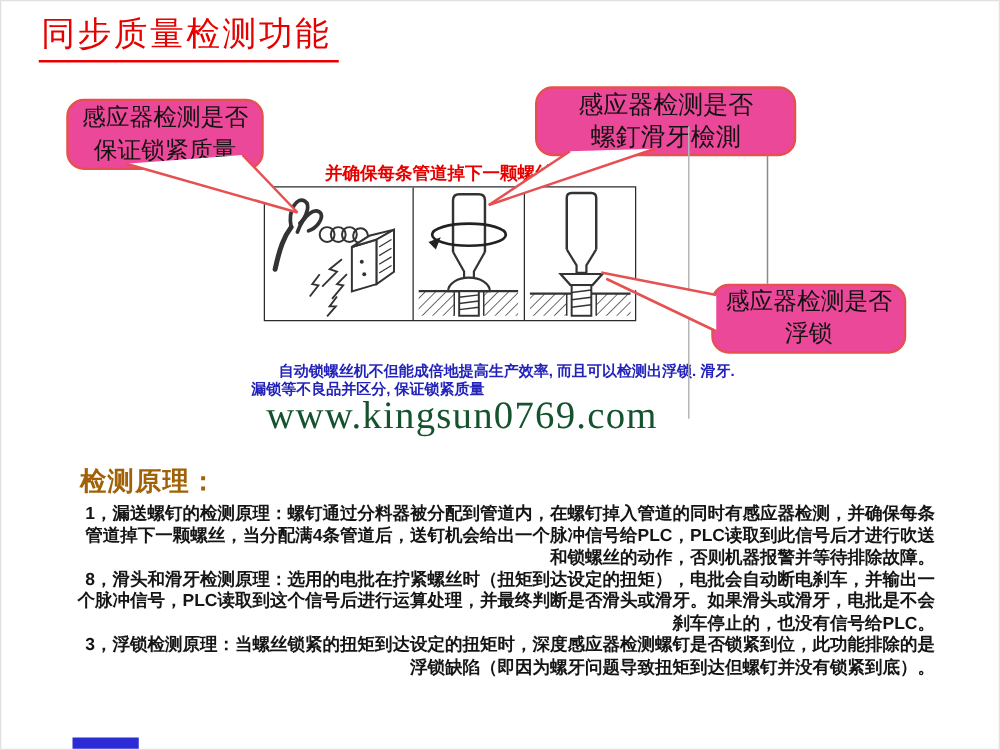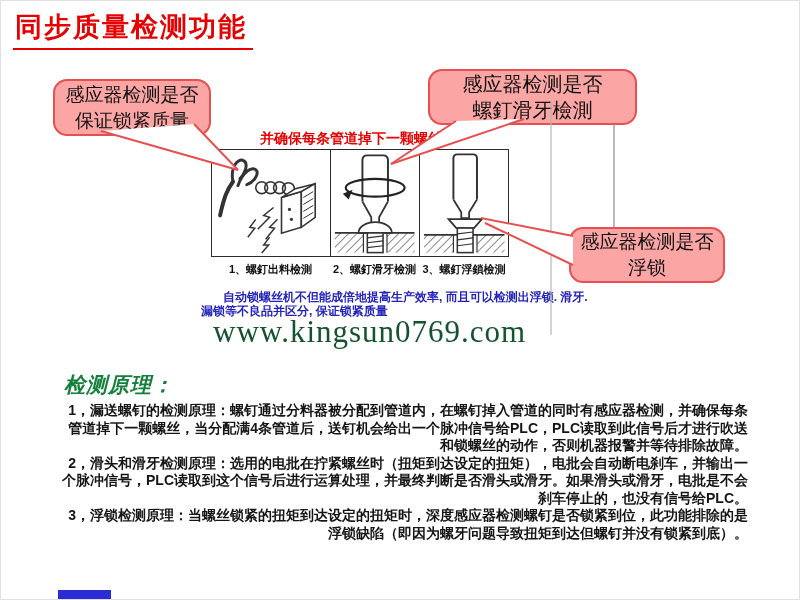--- a/index.html
+++ b/index.html
@@ -3,26 +3,26 @@
 <meta charset="utf-8">
 <style>
   html,body{margin:0;padding:0;background:#888;}
   .slide{
     position:relative;width:800px;height:600px;background:#fff;
     border:1px solid #e0e0e0;box-sizing:border-box;overflow:hidden;
     font-family:"Liberation Sans",sans-serif;color:#151515;
   }
   .abs{position:absolute;}
   .slide-title{
-    left:12px;top:8px;display:inline-block;
-    font-size:27px;font-weight:bold;letter-spacing:2px;color:#e60000;
+    left:30px;top:8px;display:inline-block;
+    font-size:27px;font-weight:normal;letter-spacing:2px;color:#e60000;
     border-bottom:2px solid #e60000;padding:0 6px 3px 2px;z-index:2;
   }
   .callout{
-    background:#fca5a5;border:2px solid #e65050;border-radius:14px;
+    background:#ec4899;border:2px solid #e65050;border-radius:14px;
     display:flex;flex-direction:column;align-items:center;justify-content:center;
     text-align:center;z-index:5;box-sizing:border-box;line-height:26px;color:#111;
   }
   .callout-1{left:52px;top:78px;width:158px;height:57px;font-size:19px;}
   .callout-2{left:427px;top:68px;width:209px;height:56px;font-size:20px;}
   .callout-3{left:568px;top:226px;width:156px;height:56px;font-size:19px;}
   .figure-title{
     left:205px;top:129px;width:290px;text-align:center;
     font-size:14px;font-weight:bold;color:#e60000;z-index:3;
   }
@@ -42,21 +42,21 @@
   .labels-row span{display:block;text-align:center;white-space:nowrap;}
   .label-1{width:119px;} .label-2{width:89px;} .label-3{width:90px;}
   .caption{font-size:12px;font-weight:bold;color:#2323bb;z-index:3;white-space:nowrap;}
   .caption-1{left:222px;top:288px;}
   .caption-2{left:200px;top:302px;}
   .watermark{
     left:212px;top:313px;font-family:"Liberation Serif",serif;
     font-size:31px;color:#14532d;letter-spacing:1px;z-index:2;white-space:nowrap;
   }
   .principle-heading{
-    left:63px;top:370px;font-size:21px;font-weight:bold;color:#15803d;letter-spacing:1px;font-style:italic;
+    left:63px;top:370px;font-size:21px;font-weight:bold;color:#a16207;letter-spacing:1px;
   }
   .principle-body{
     left:57px;top:401px;width:690px;font-size:14px;font-weight:bold;
     line-height:17.5px;color:#151515;text-align:right;
   }
   .principle-body p{margin:0;}
   .bottom-bar{left:57px;top:589px;width:53px;height:10px;background:#2c2cd4;}
   .overlay{left:0;top:0;width:800px;height:600px;z-index:6;pointer-events:none;}
 </style>
 </head>
@@ -165,36 +165,31 @@
         <line x1="58" y1="86" x2="58" y2="104" stroke="#333" stroke-width="1.2"></line>
 
         <rect x="38" y="79" width="16" height="25" fill="#fff" stroke="#333" stroke-width="1.6"></rect>
         <line x1="38" y1="85" x2="54" y2="83" stroke="#333" stroke-width="1.2"></line>
         <line x1="38" y1="91" x2="54" y2="89" stroke="#333" stroke-width="1.2"></line>
         <line x1="38" y1="97" x2="54" y2="95" stroke="#333" stroke-width="1.2"></line>
       </svg>
     </div>
   </div>
 
-  <div class="abs labels-row">
-    <span class="label-1">1、螺釘出料檢測</span>
-    <span class="label-2">2、螺釘滑牙檢測</span>
-    <span class="label-3">3、螺釘浮鎖檢測</span>
-  </div>
 
   <div class="abs caption caption-2">漏锁等不良品并区分, 保证锁紧质量</div>
   <div class="abs caption caption-1">自动锁螺丝机不但能成倍地提高生产效率, 而且可以检测出浮锁. 滑牙.</div>
 
   <div class="abs watermark">www.kingsun0769.com</div>
 
   <div class="abs principle-heading">检测原理：</div>
 
   <div class="abs principle-body">
     <p>1，漏送螺钉的检测原理：螺钉通过分料器被分配到管道内，在螺钉掉入管道的同时有感应器检测，并确保每条管道掉下一颗螺丝，当分配满4条管道后，送钉机会给出一个脉冲信号给PLC，PLC读取到此信号后才进行吹送和锁螺丝的动作，否则机器报警并等待排除故障。</p>
-    <p>2，滑头和滑牙检测原理：选用的电批在拧紧螺丝时（扭矩到达设定的扭矩），电批会自动断电刹车，并输出一个脉冲信号，PLC读取到这个信号后进行运算处理，并最终判断是否滑头或滑牙。如果滑头或滑牙，电批是不会刹车停止的，也没有信号给PLC。</p>
+    <p>8，滑头和滑牙检测原理：选用的电批在拧紧螺丝时（扭矩到达设定的扭矩），电批会自动断电刹车，并输出一个脉冲信号，PLC读取到这个信号后进行运算处理，并最终判断是否滑头或滑牙。如果滑头或滑牙，电批是不会刹车停止的，也没有信号给PLC。</p>
     <p>3，浮锁检测原理：当螺丝锁紧的扭矩到达设定的扭矩时，深度感应器检测螺钉是否锁紧到位，此功能排除的是浮锁缺陷（即因为螺牙问题导致扭矩到达但螺钉并没有锁紧到底）。</p>
   </div>
 
   <div class="abs bottom-bar"></div>
 
   <svg class="abs overlay" viewBox="0 0 800 600">
 
     <line x1="550" y1="100" x2="550" y2="334" stroke="#b5b5b5" stroke-width="1.2"></line>
 
     <line x1="613" y1="123" x2="613" y2="226" stroke="#8a8a8a" stroke-width="1.2"></line>

